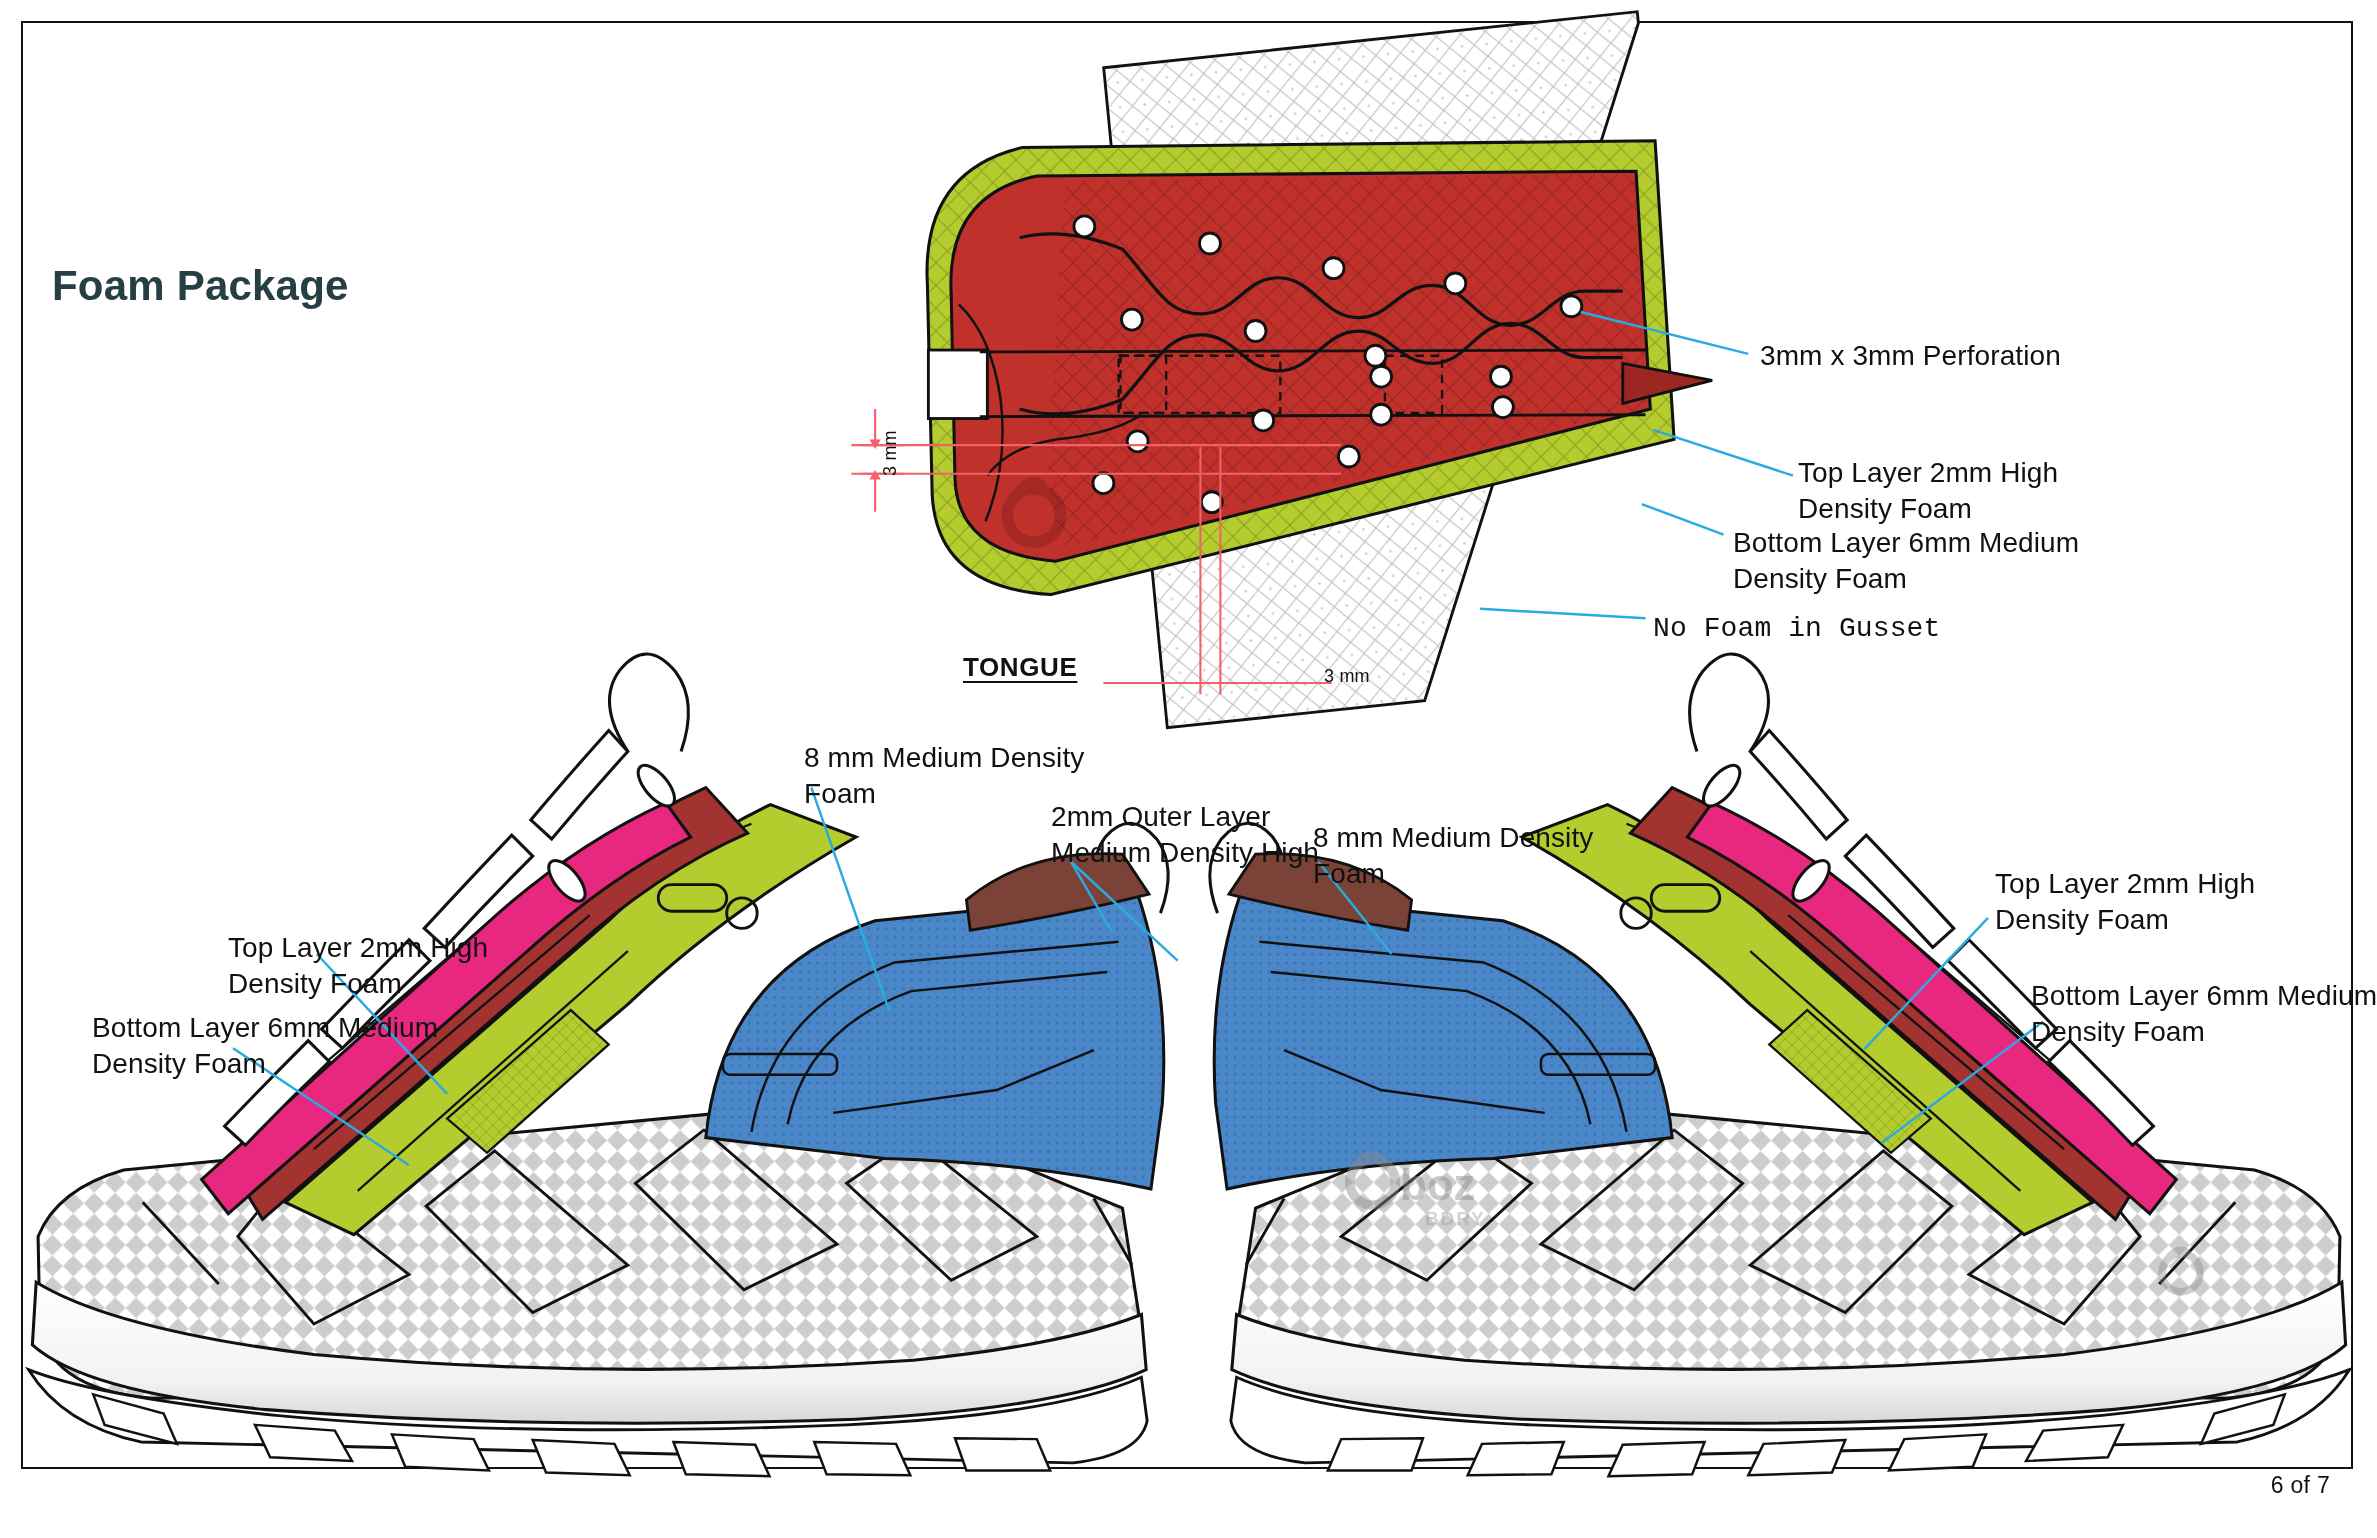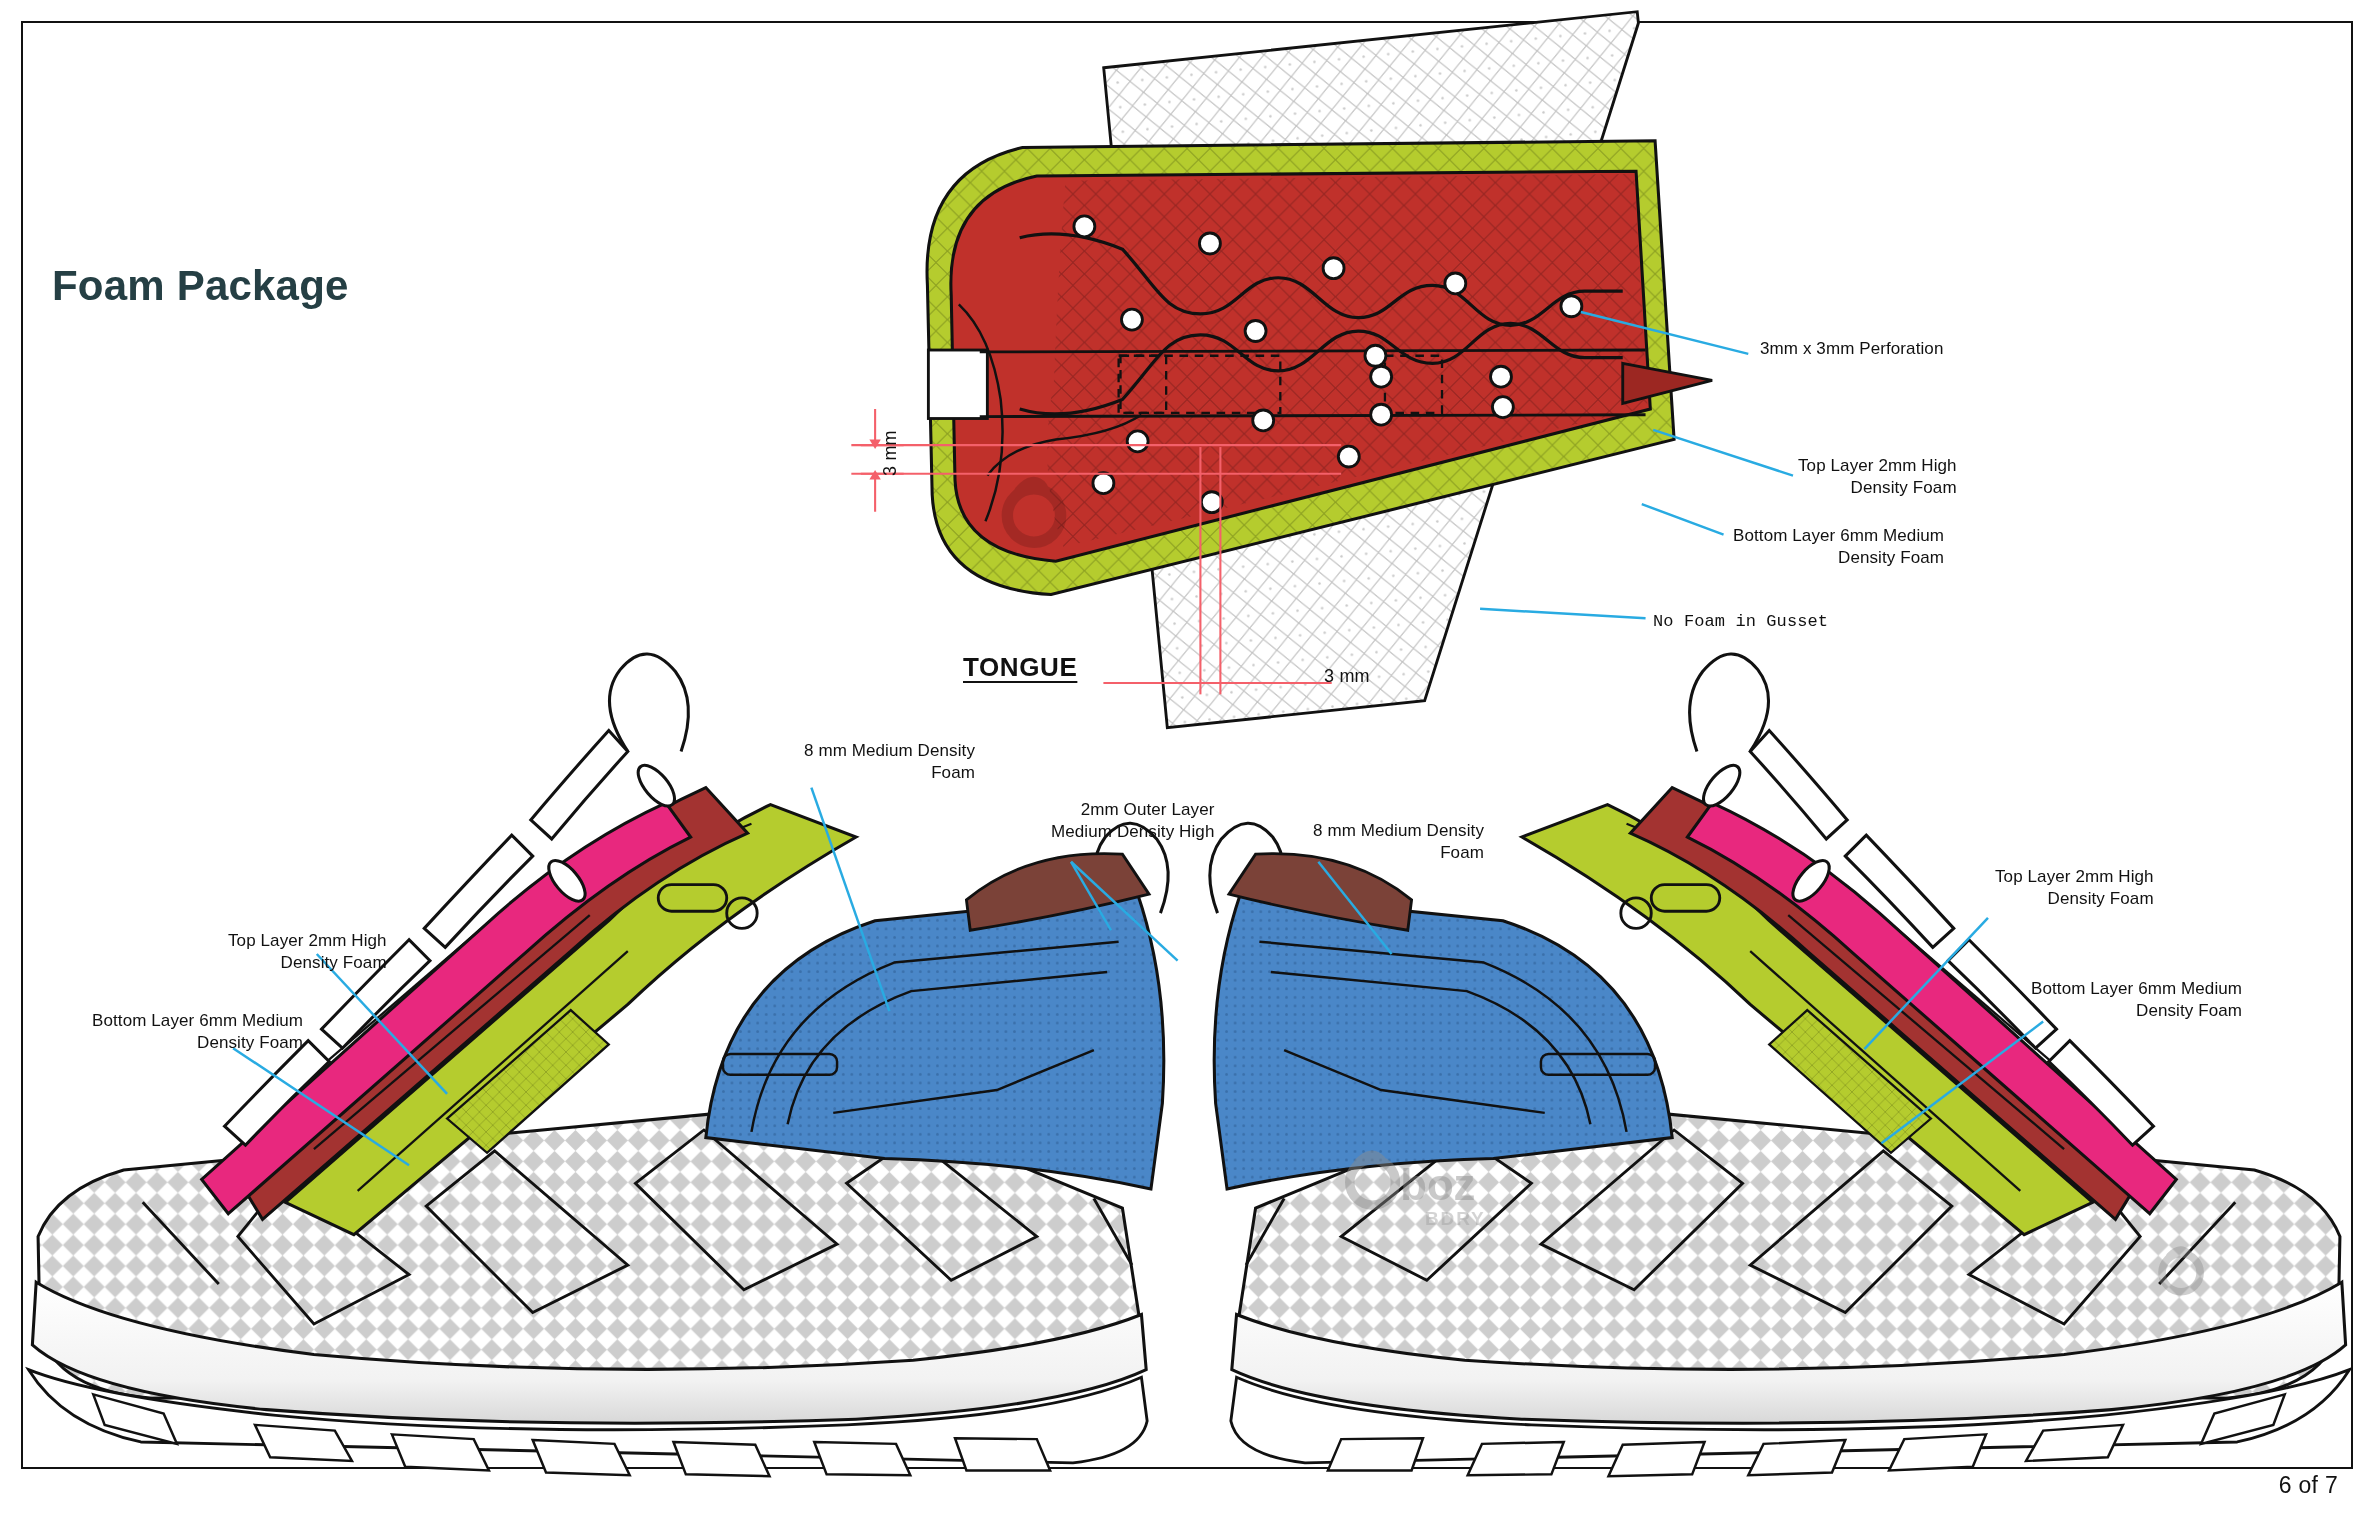--- a/index.html
+++ b/index.html
@@ -14,26 +14,26 @@
     position:absolute;left:21px;top:21px;width:2332px;height:1448px;
     border:2.9px solid #111111;box-sizing:border-box;background:#fff;
   }
   #page-title{
     position:absolute;left:52px;top:226px;
     font-size:42px;font-weight:bold;color:#253F44;letter-spacing:0.2px;
     white-space:nowrap;
     margin-top:36px;
   }
   #page-number{
-    position:absolute;right:40px;top:1472px;
+    position:absolute;right:48px;top:1472px;
     font-size:23px;color:#111;letter-spacing:0.3px;text-align:right;
   }
   .anno{
-    position:absolute;font-size:17px;line-height:1.28;color:#111111;
-    white-space:pre-line;letter-spacing:0.1px;text-align:right;
+    position:absolute;font-size:28px;line-height:1.28;color:#111111;
+    white-space:pre-line;letter-spacing:0.1px;
   }
   .tongue-label{
     position:absolute;font-size:26px;font-weight:bold;color:#111;
     letter-spacing:0.6px;text-decoration:underline;text-underline-offset:4.8px;margin-left:14px;
   }
   .dim-label{
     position:absolute;font-size:18px;color:#111;letter-spacing:0.2px;
   }
   .dim-label.vert{transform:rotate(-90deg);transform-origin:left top;}
   svg.art{position:absolute;left:0;top:0;width:2378px;height:1539px;overflow:visible;pointer-events:none;}

